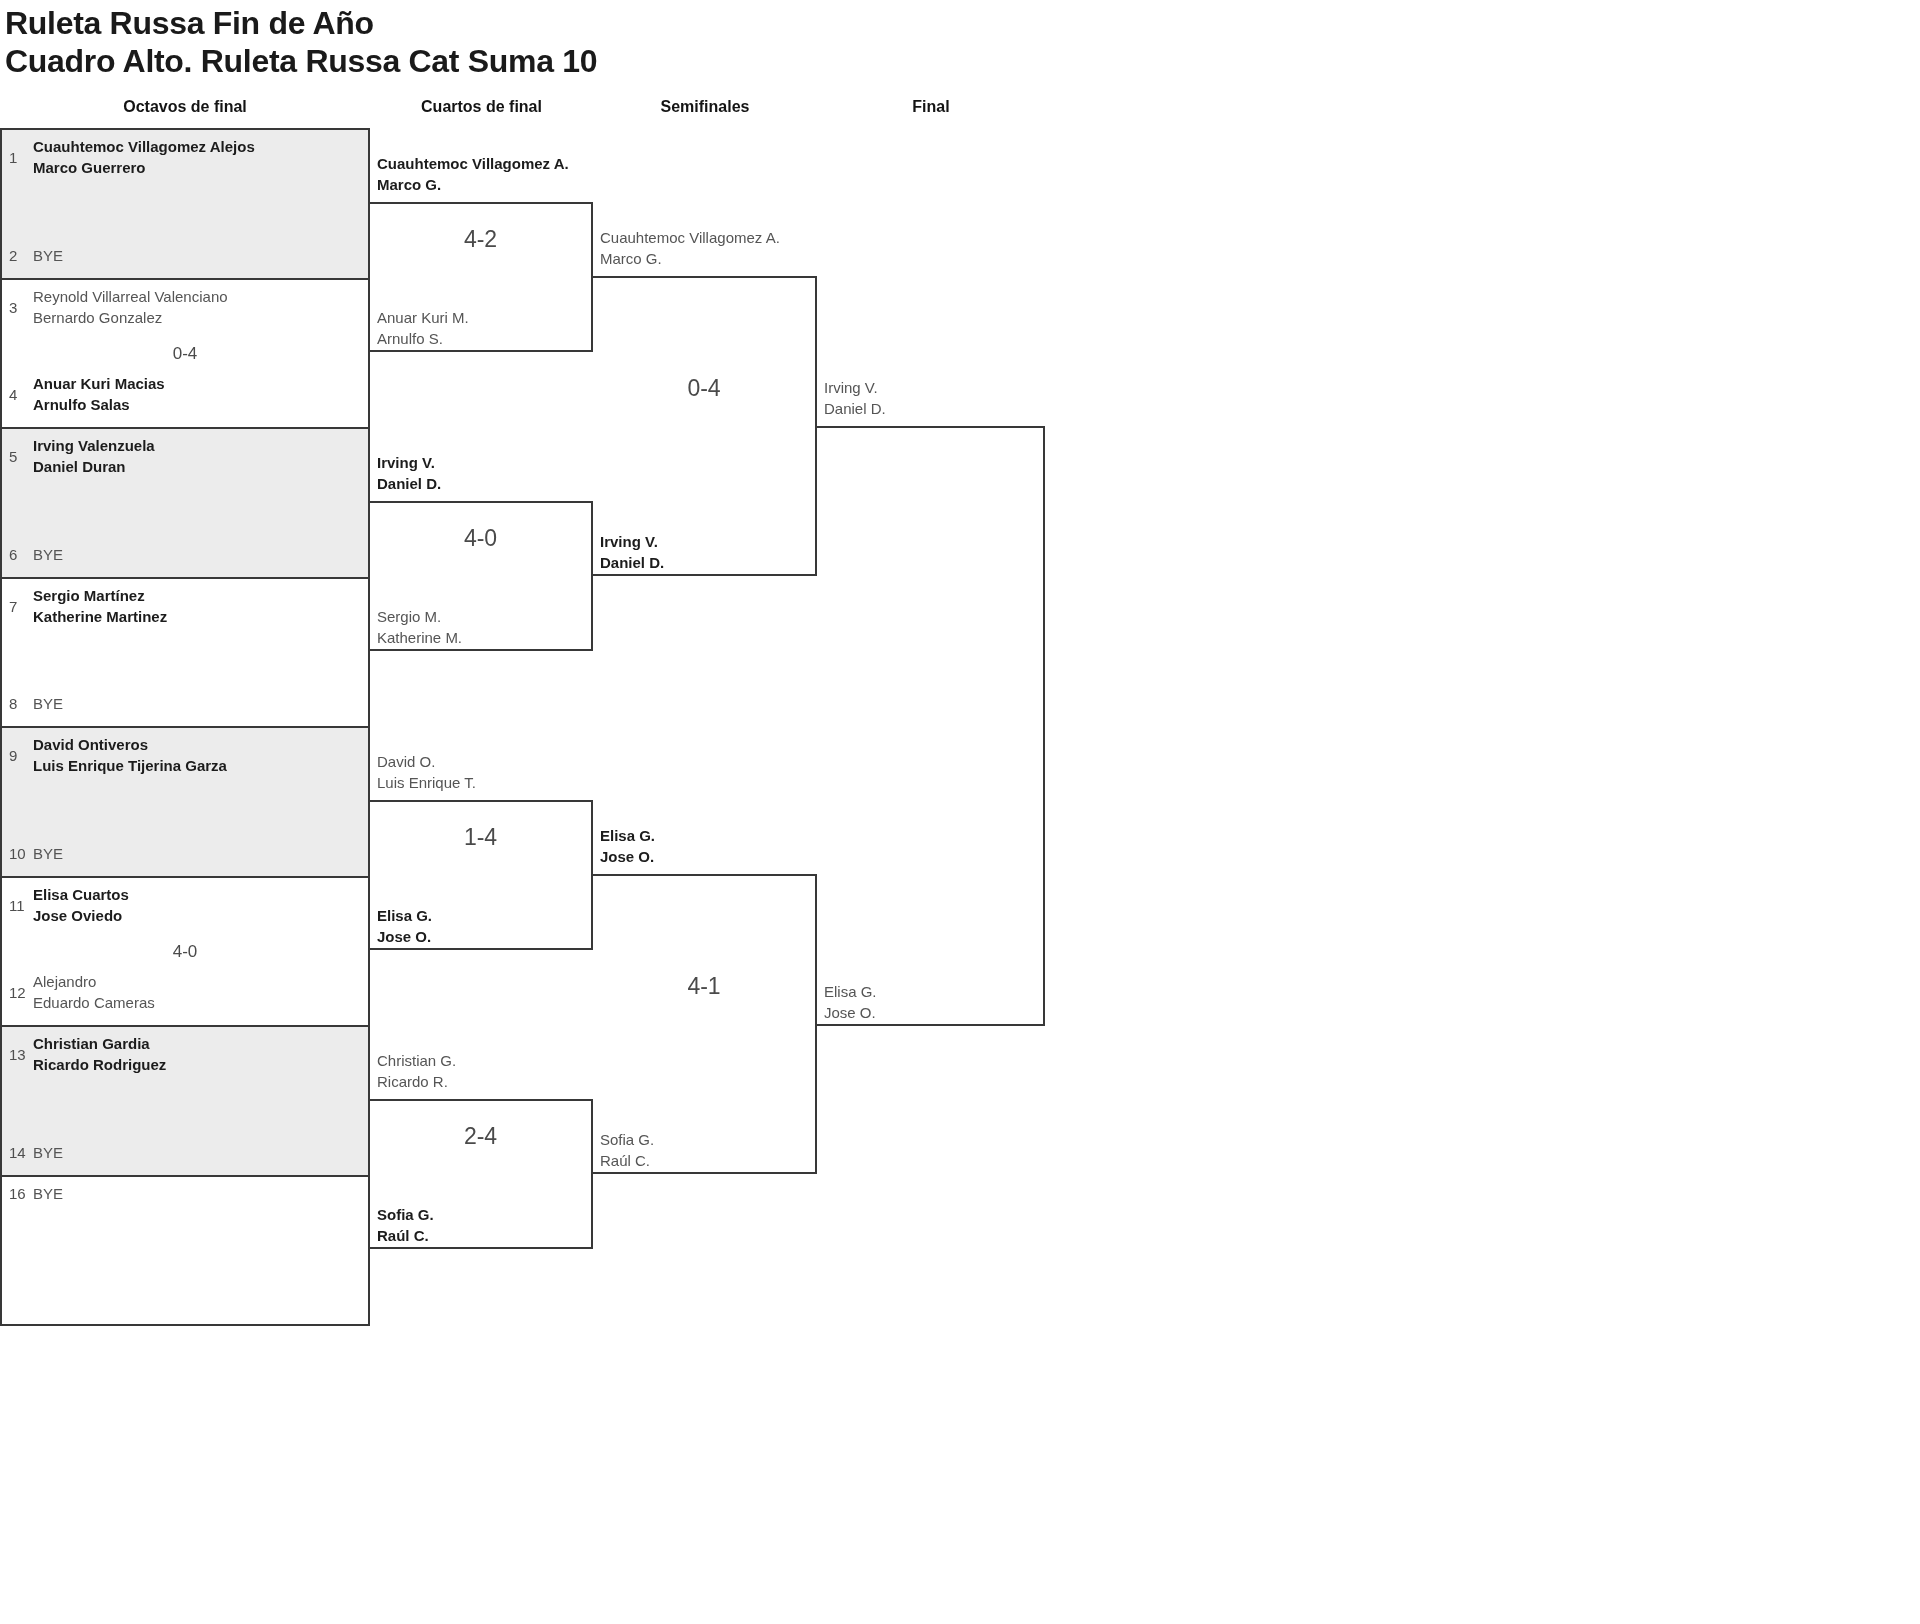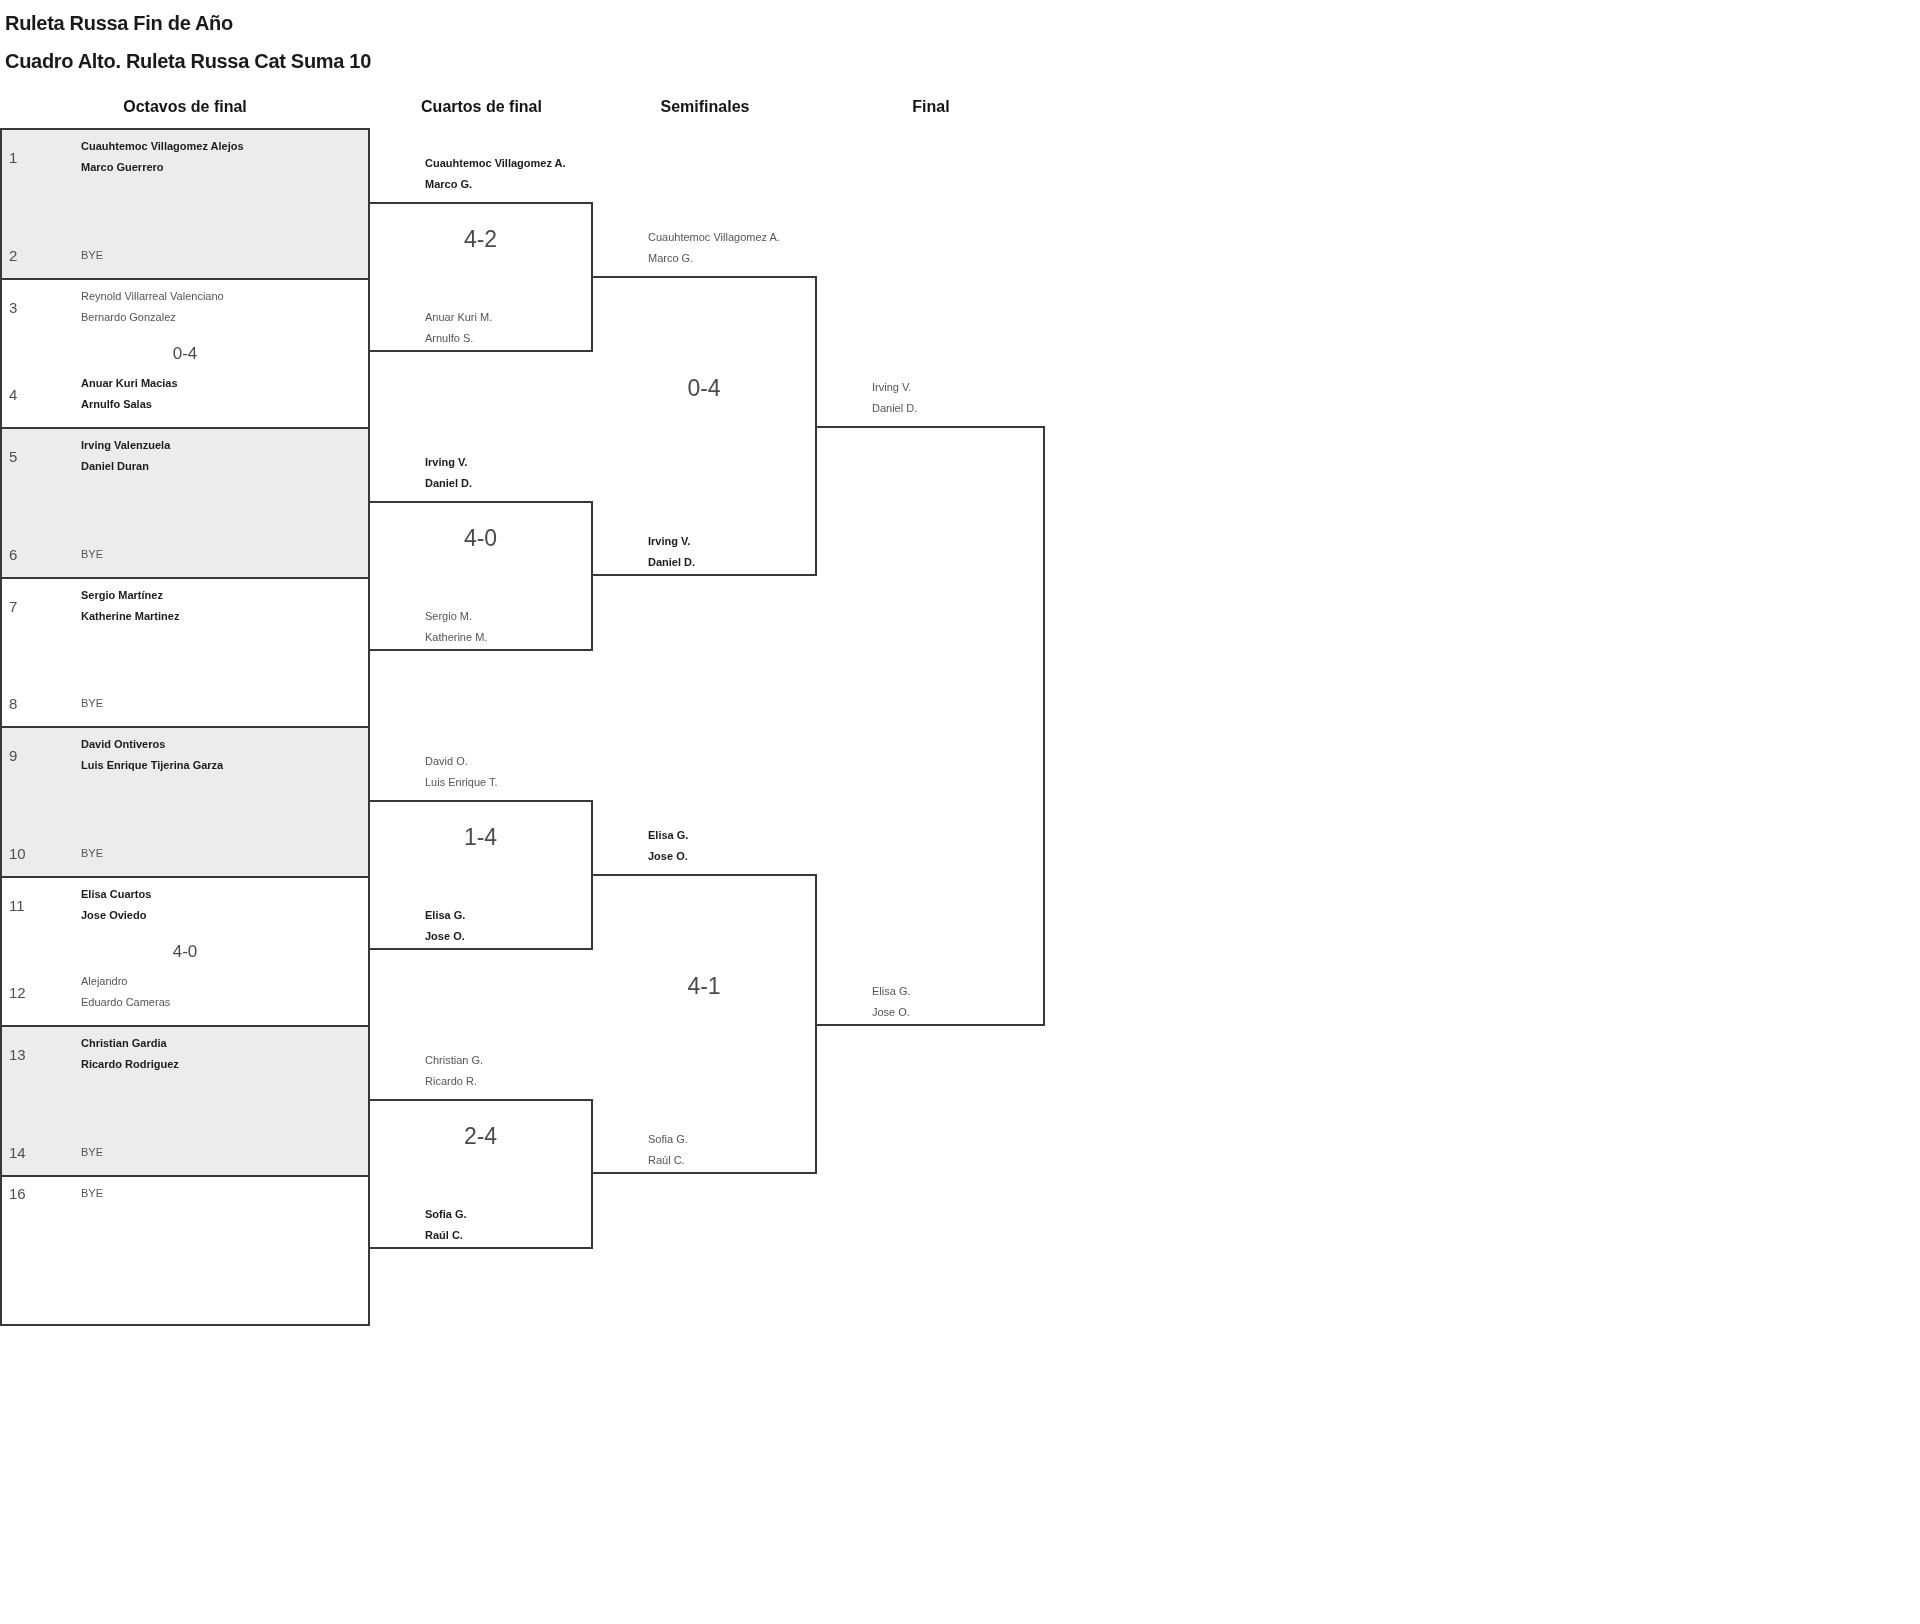--- a/index.html
+++ b/index.html
@@ -1,21 +1,21 @@
 <!DOCTYPE html>
 <html><head>
 <meta charset="utf-8">
 <style>
   html,body{margin:0;padding:0;background:#ffffff;}
   body{width:1920px;height:1624px;position:relative;overflow:hidden;
        font-family:"Liberation Sans", sans-serif;color:#1c1c1c;}
   .abs{position:absolute;}
 
   
-  .title{left:5px;top:4px;font-size:20px;font-weight:700;line-height:38px;color:#1a1a1a;letter-spacing:-0.3px;}
+  .title{left:5px;top:4px;font-size:32px;font-weight:700;line-height:38px;color:#1a1a1a;letter-spacing:-0.3px;}
   .title div{white-space:nowrap;}
 
   
   .logo{left:1655px;top:0;width:260px;height:70px;}
 
   
   .rh{top:96px;font-size:16px;font-weight:600;color:#141414;text-align:center;line-height:22px;}
   .rh1{left:0;width:370px;}
   .rh2{left:370px;width:223px;}
   .rh3{left:593px;width:224px;}
@@ -23,21 +23,21 @@
 
   
   .obox{position:absolute;left:0;width:370px;border:2px solid #383838;box-sizing:border-box;
         display:flex;flex-direction:column;justify-content:space-between;
         padding:6px 8px 12px 7px;}
   .obox.gray{background:#ececec;}
   .obox.white{background:#ffffff;}
   .orow{display:flex;align-items:center;}
   .seed{flex:none;width:20px;font-size:15px;color:#4f4f4f;line-height:21px;}
   .names{display:block;margin-left:4px;}
-  .l{display:block;font-size:11px;line-height:21px;white-space:nowrap;margin-left:48px;}
+  .l{display:block;font-size:15px;line-height:21px;white-space:nowrap;}
   .win .l{font-weight:700;color:#1c1c1c;}
   .lose .l{font-weight:400;color:#555555;}
   .oscore{position:absolute;left:0;right:0;top:50%;margin-top:-11px;text-align:center;
           font-size:17px;color:#4a4a4a;line-height:21px;}
 
   
   .ko{position:absolute;border:2px solid #383838;border-left:none;box-sizing:border-box;}
   .adv{position:absolute;left:7px;}
   .adv-top{bottom:100%;margin-bottom:9px;}
   .adv-bottom{bottom:1px;}

